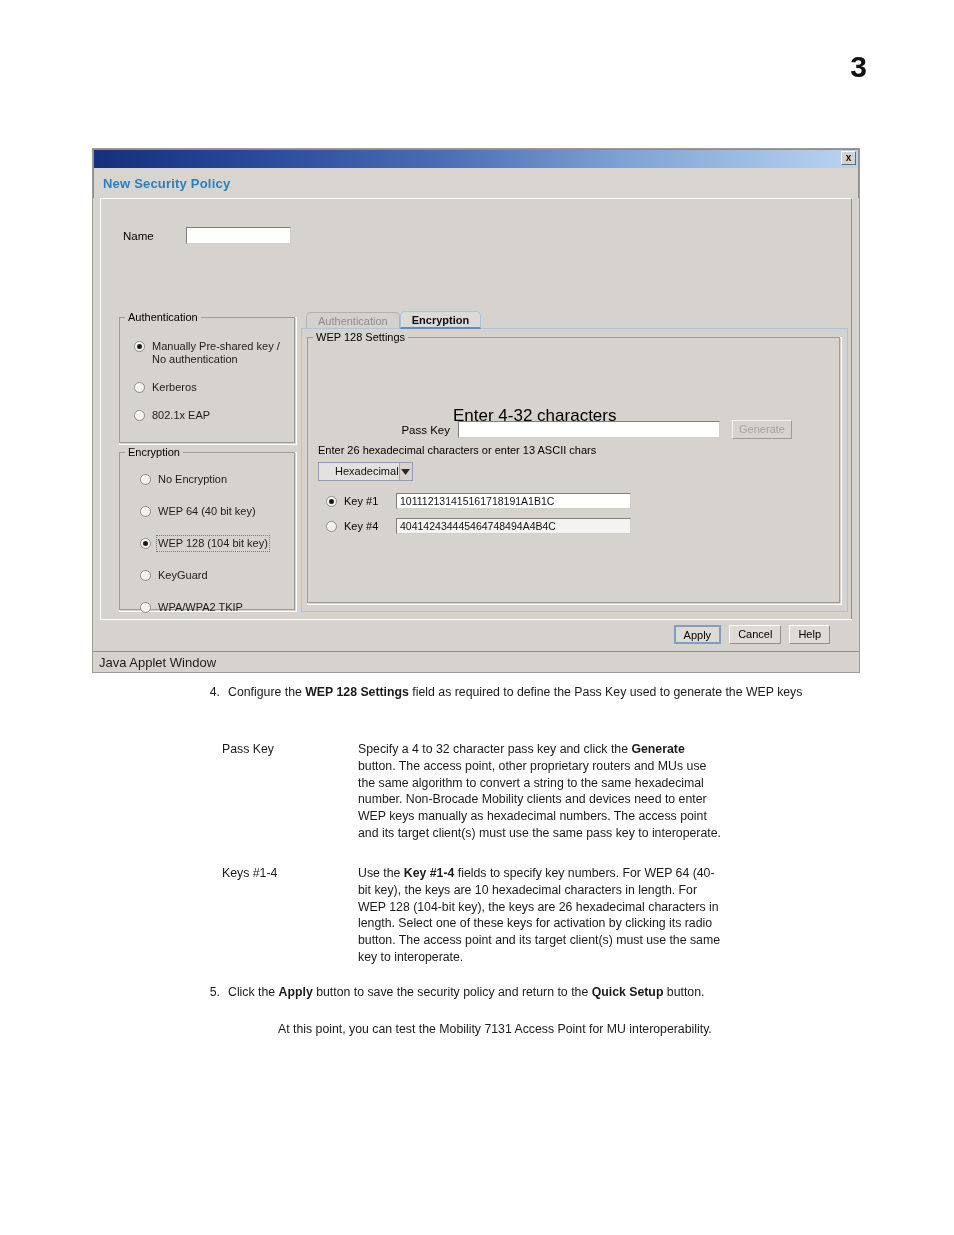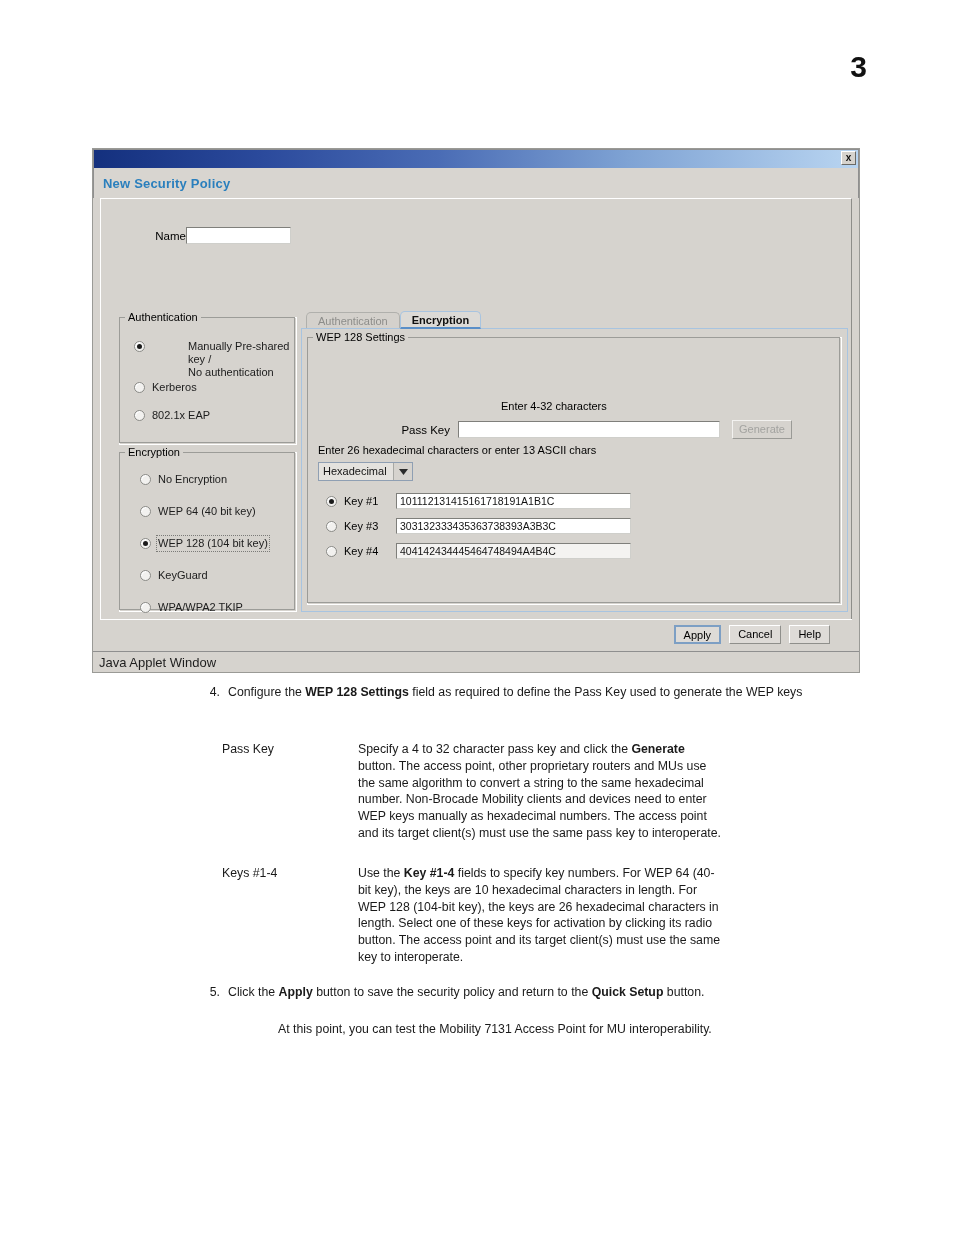--- a/index.html
+++ b/index.html
@@ -98,21 +98,20 @@
     position: relative;
   }
 
   
   .name-row {
     position: absolute;
     left: 22px;
     top: 28px;
     display: flex;
     align-items: center;
-    text-align: right;
   }
   .name-label {
     font-size: 11.5px;
     width: 63px;
   }
   .name-input {
     width: 105px;
     height: 17px;
     background: #ffffff;
     border: 1px solid #7f7f7b;
@@ -262,23 +261,22 @@
     content: "";
     position: absolute;
     left: -1px; right: 1px; top: -1px; bottom: 1px;
     border: 1px solid #9c9c98;
     pointer-events: none;
   }
 
   .hint-center {
     position: absolute;
     left: 145px;
-    top: 62px;
-    font-size: 11px;
-    margin-left: 48px;
+    top: 68px;
+    font-size: 17px;
   }
   .passkey-row {
     position: absolute;
     left: 65px;
     top: 82px;
     display: flex;
     align-items: center;
   }
   .passkey-label {
     font-size: 11.5px;
@@ -321,20 +319,21 @@
     position: absolute;
     left: 10px;
     top: 124px;
     width: 95px;
     height: 19px;
     display: flex;
     background: #e4e2de;
     border: 1px solid #8f9fb3;
     box-sizing: border-box;
     cursor: pointer;
+    padding-left: 12px;
   }
   .combo-value {
     flex: 1;
     font-size: 11px;
     line-height: 17px;
     padding-left: 4px;
     background: #e4e2de;
     color: #131313;
   }
   .combo-arrow {
@@ -487,21 +486,21 @@
   <div class="dlg-body">
 
     <div class="name-row">
       <span class="name-label">Name</span>
       <div class="name-input"></div>
     </div>
 
     <div class="groupbox" id="auth-group">
       <span class="gb-title">Authentication</span>
 
-      <div class="radio-row" style="left:14px; top:22px;gap:36px;">
+      <div class="radio-row" style="left:14px; top:22px;">
         <span class="radio checked"></span>
         <span class="radio-label">Manually Pre-shared key /
 No authentication</span>
       </div>
       <div class="radio-row" style="left:14px; top:63px;">
         <span class="radio"></span>
         <span class="radio-label">Kerberos</span>
       </div>
       <div class="radio-row" style="left:14px; top:91px;">
         <span class="radio"></span>
@@ -569,25 +568,20 @@
           </div>
 
           <div class="keys">
             <div class="key-row">
               <span class="radio checked"></span>
               <span class="key-label">Key #1</span>
               <span class="key-input">101112131415161718191A1B1C</span>
             </div>
             <div class="key-row">
               <span class="radio"></span>
-              <span class="key-label">Key #3</span>
-              <span class="key-input">303132333435363738393A3B3C</span>
-            </div>
-            <div class="key-row">
-              <span class="radio"></span>
               <span class="key-label">Key #4</span>
               <span class="key-input alt">404142434445464748494A4B4C</span>
             </div>
           </div>
         </div>
       </div>
     </div>
   </div>
 
   <div class="dlg-footer">

